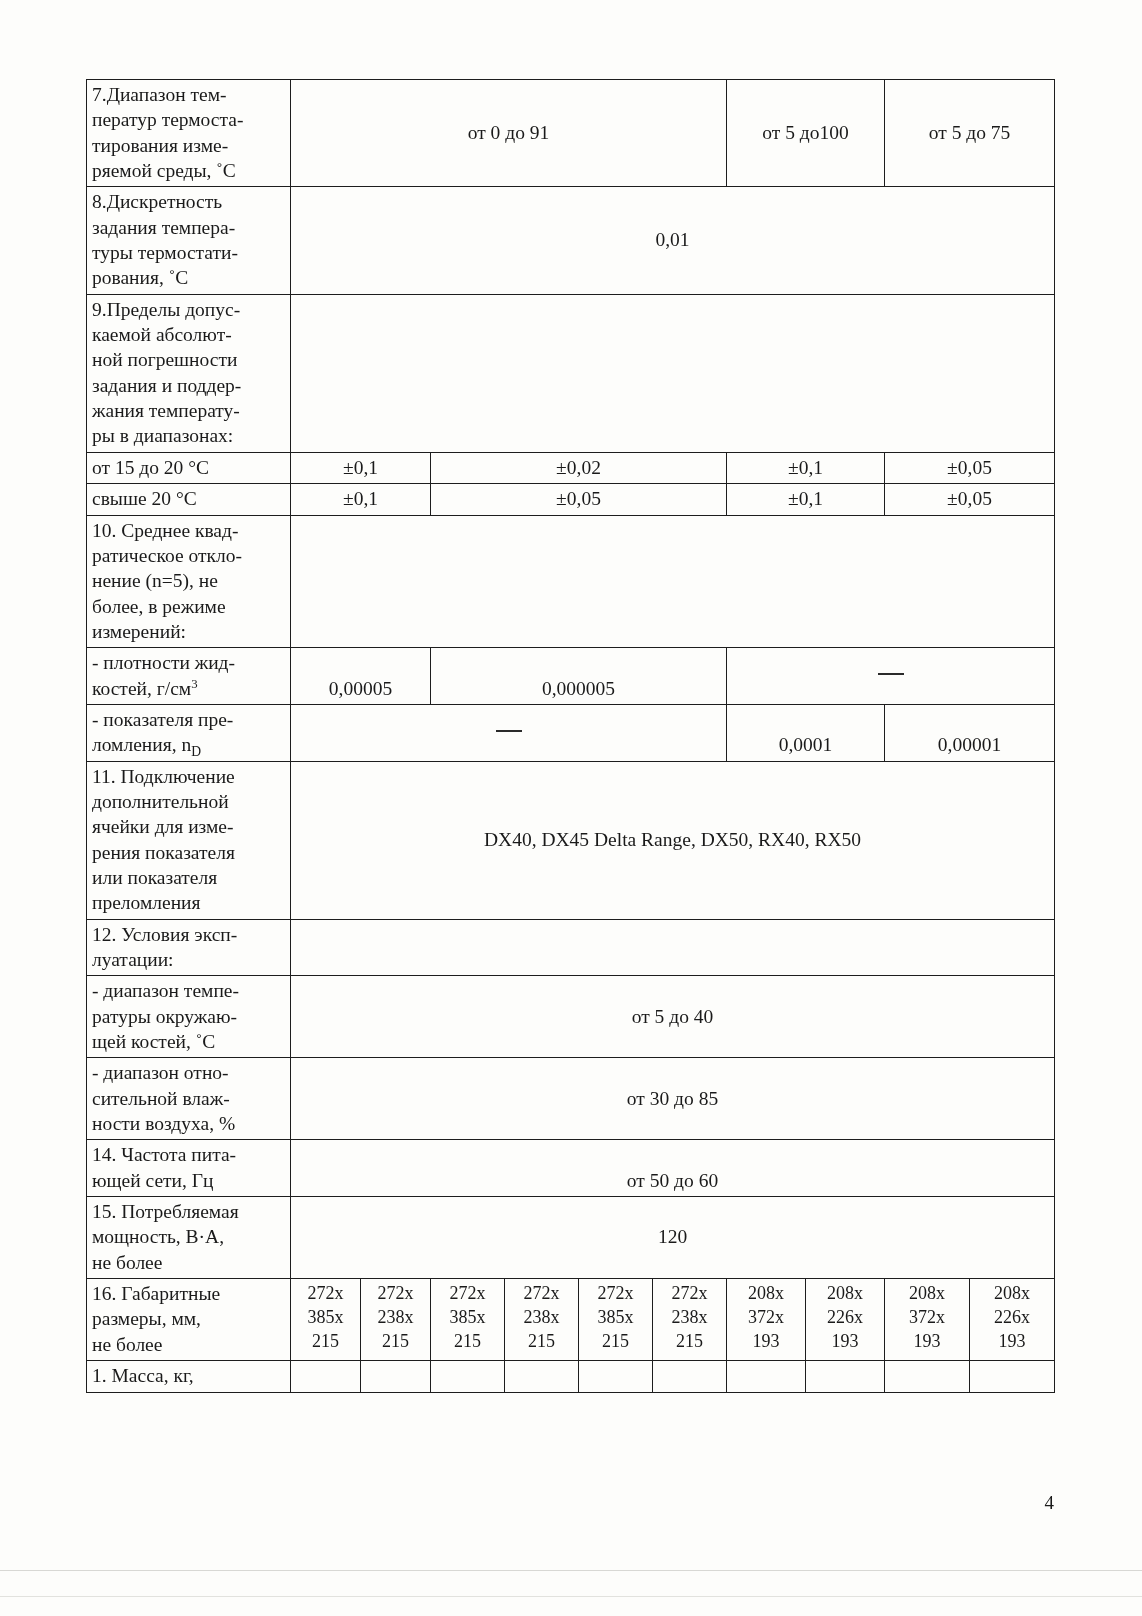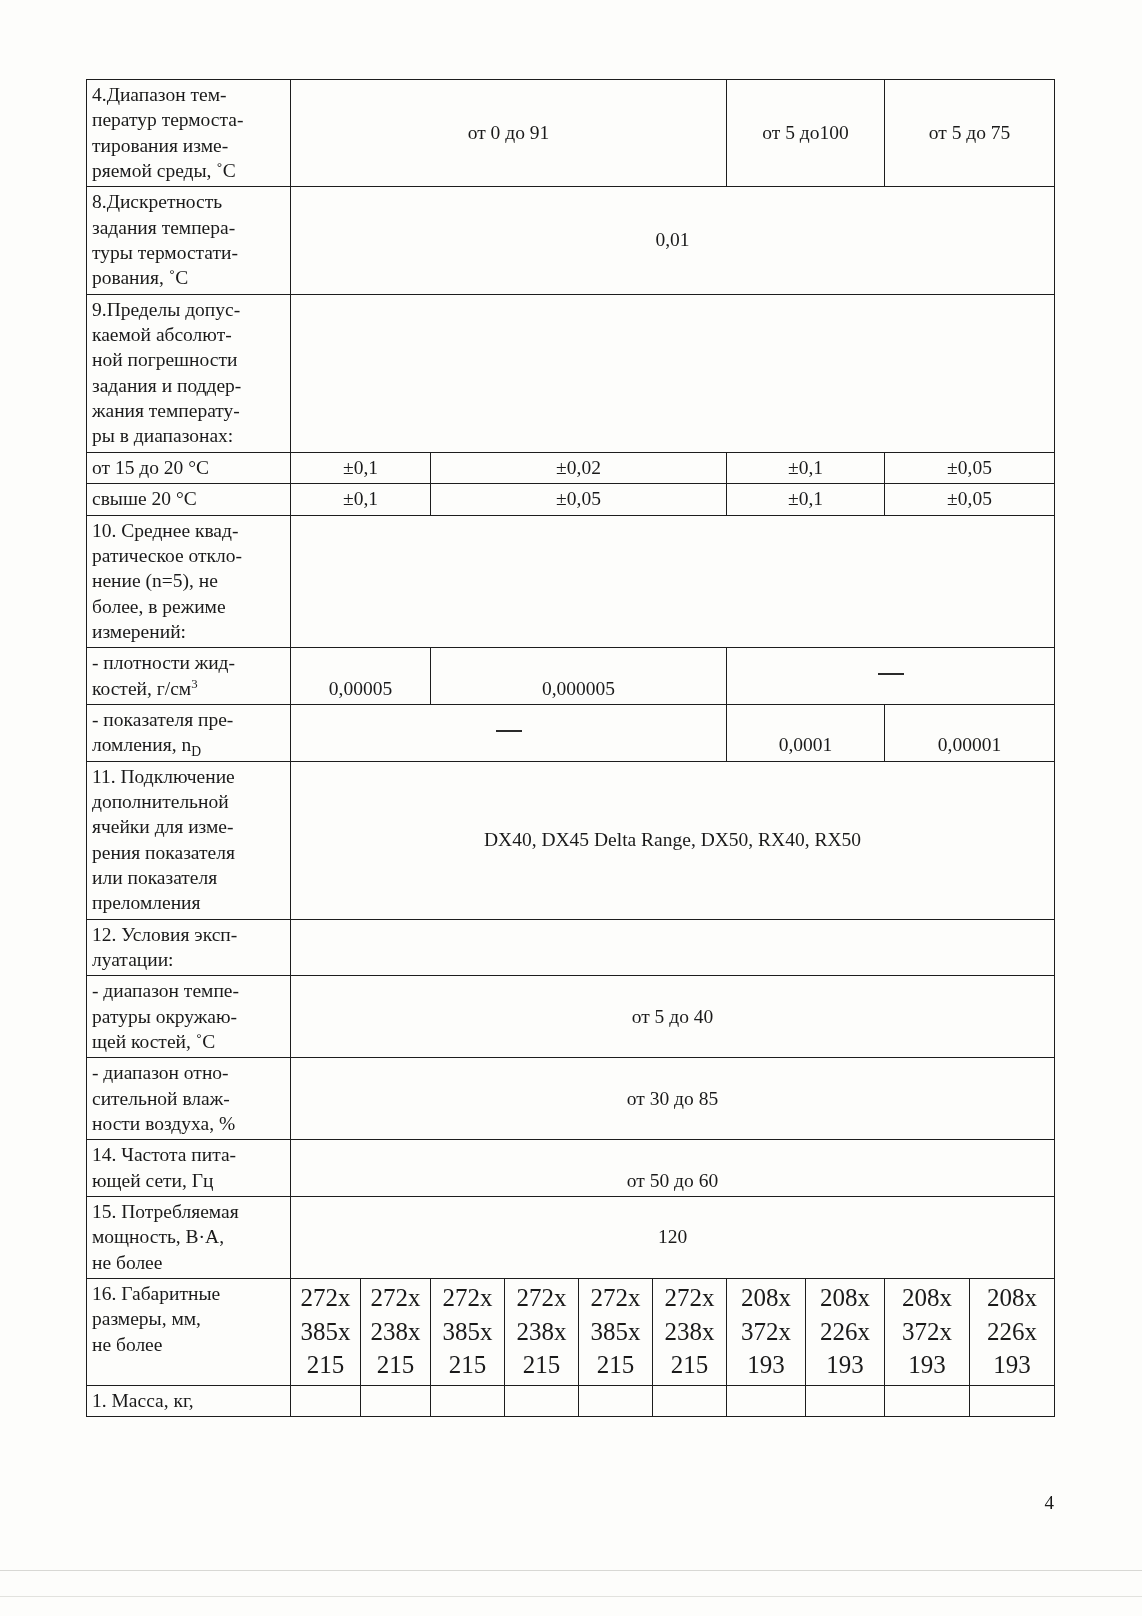--- a/index.html
+++ b/index.html
@@ -50,21 +50,21 @@
   }
   td.val-mid {
     text-align: center;
     vertical-align: middle;
     margin-left: 10px;
   }
   td.dim {
     text-align: center;
     vertical-align: top;
     padding: 2px 2px 3px 2px;
-    font-size: 25px;
+    font-size: 18px;
     line-height: 1.34;
   }
   td.empty {
     text-align: center;
   }
   .lbl-justify {
     text-align: justify;
     text-align-last: left;
   }
   .dash {
@@ -126,21 +126,21 @@
         <col style="width:74px">
       <col style="width:79px">
         <col style="width:79px">
       <col style="width:85px">
         <col style="width:85px">
     </colgroup>
     <tbody>
 
       <tr>
         <td class="label">
-          <span>4.Диапазон тем-</span><br>
+          <span>7.Диапазон тем-</span><br>
           <span>ператур термоста-</span><br>
           <span>тирования изме-</span><br>
           <span>ряемой среды, ˚С</span>
         </td>
         <td class="val" colspan="6">от 0 до 91</td>
         <td class="val" colspan="2">от 5 до100</td>
         <td class="val" colspan="2">от 5 до 75</td>
       </tr>
 
       <tr>

